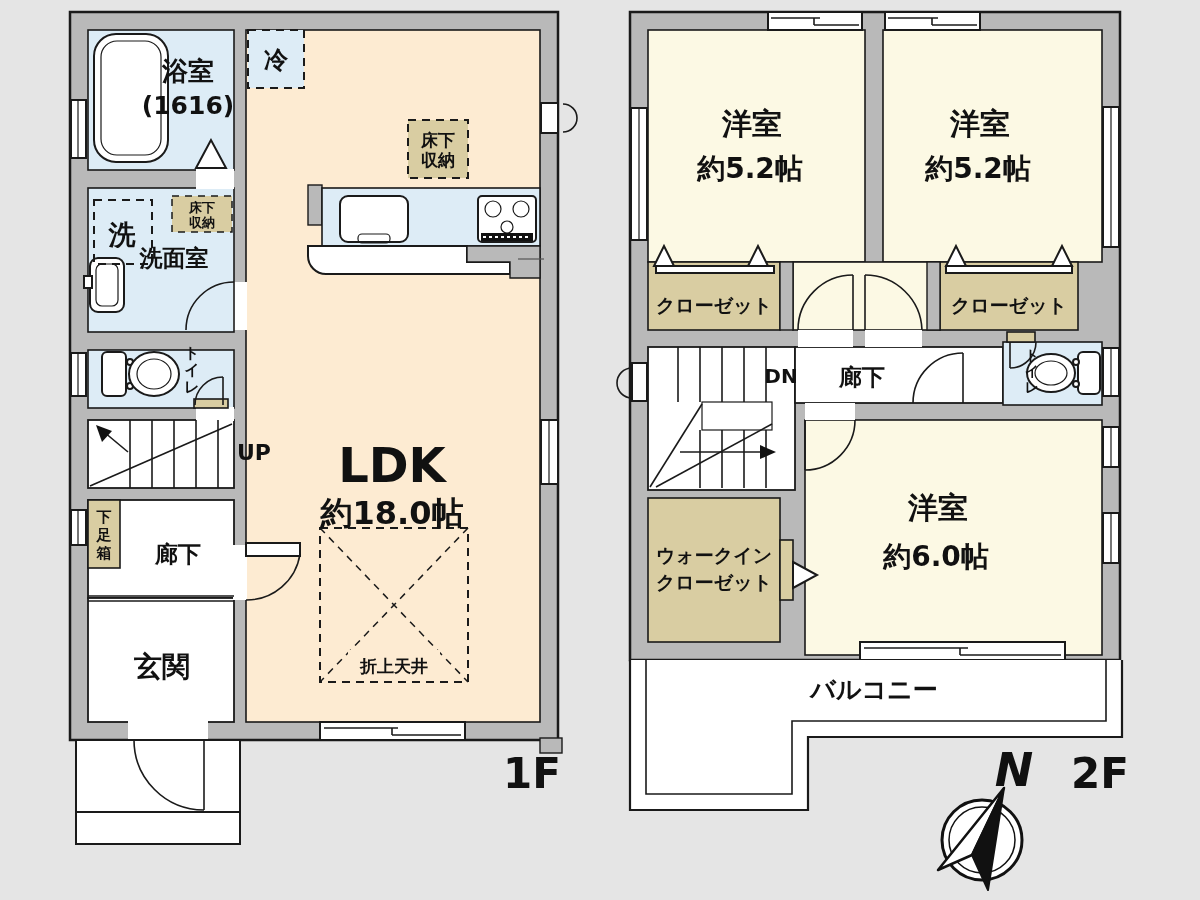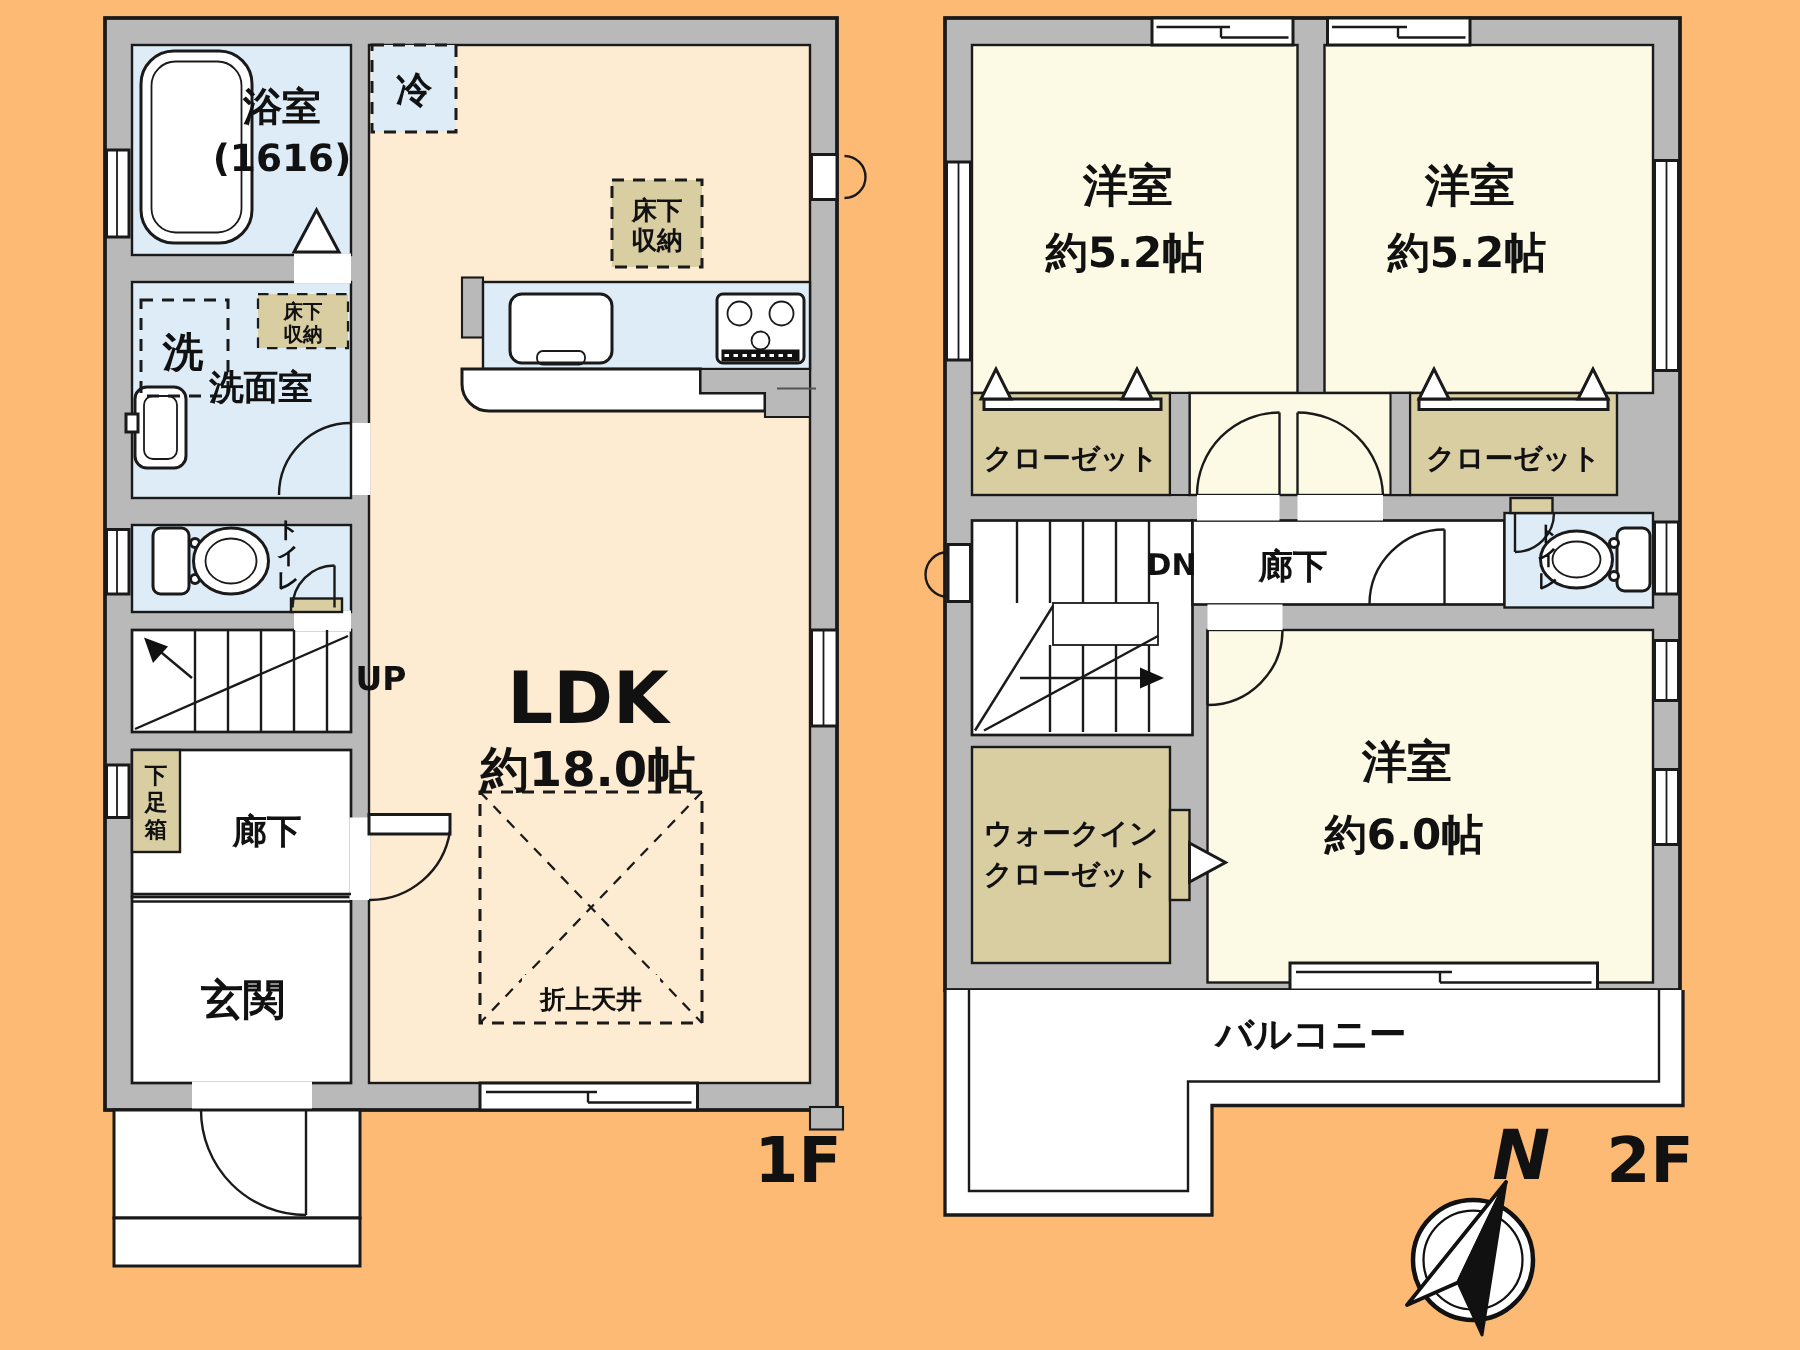--- a/index.html
+++ b/index.html
@@ -1,16 +1,16 @@
 <!DOCTYPE html>
 <html><head>
 <meta charset="utf-8">
 <style>
   html,body{margin:0;padding:0;background:#ffffff;}
-  .page{position:relative;width:1200px;height:900px;background:#fdba74;overflow:hidden;
+  .page{position:relative;width:1200px;height:900px;background:#e5e5e5;overflow:hidden;
         font-family:"DejaVu Sans","Liberation Sans",sans-serif;}
   svg text{font-family:"DejaVu Sans","Liberation Sans",sans-serif;fill:#111;font-weight:700;}
   .wall{fill:#b9b9b9;stroke:#1a1a1a;stroke-width:2.5;}
   .iwall{fill:#b9b9b9;stroke:#1a1a1a;stroke-width:1.4;}
   .water{fill:#ddecf6;stroke:#1a1a1a;stroke-width:1.6;}
   .ldk{fill:#fdebd2;stroke:#1a1a1a;stroke-width:1.6;}
   .room{fill:#fcf9e4;stroke:#1a1a1a;stroke-width:1.6;}
   .tan{fill:#d9cda2;stroke:#1a1a1a;stroke-width:1.6;}
   .tanfill{fill:#d9cda2;}
   .whitebox{fill:#ffffff;stroke:#1a1a1a;stroke-width:1.8;}

